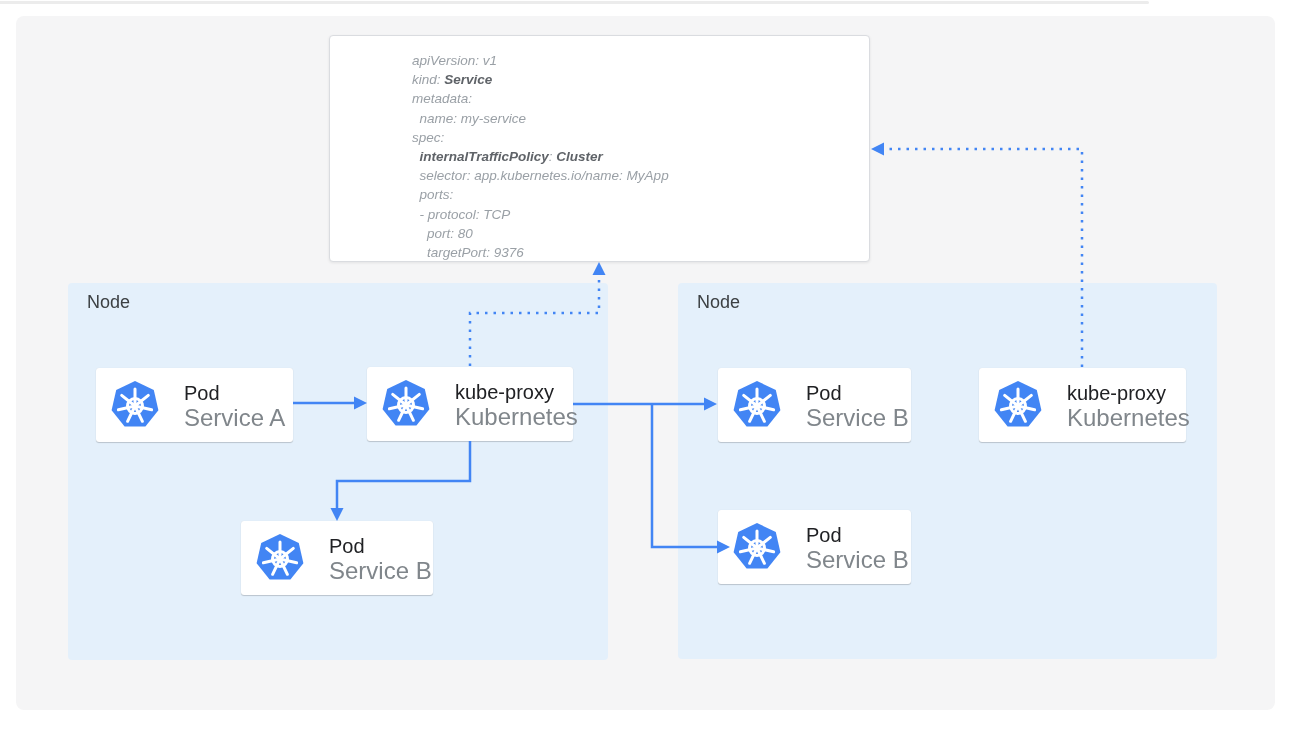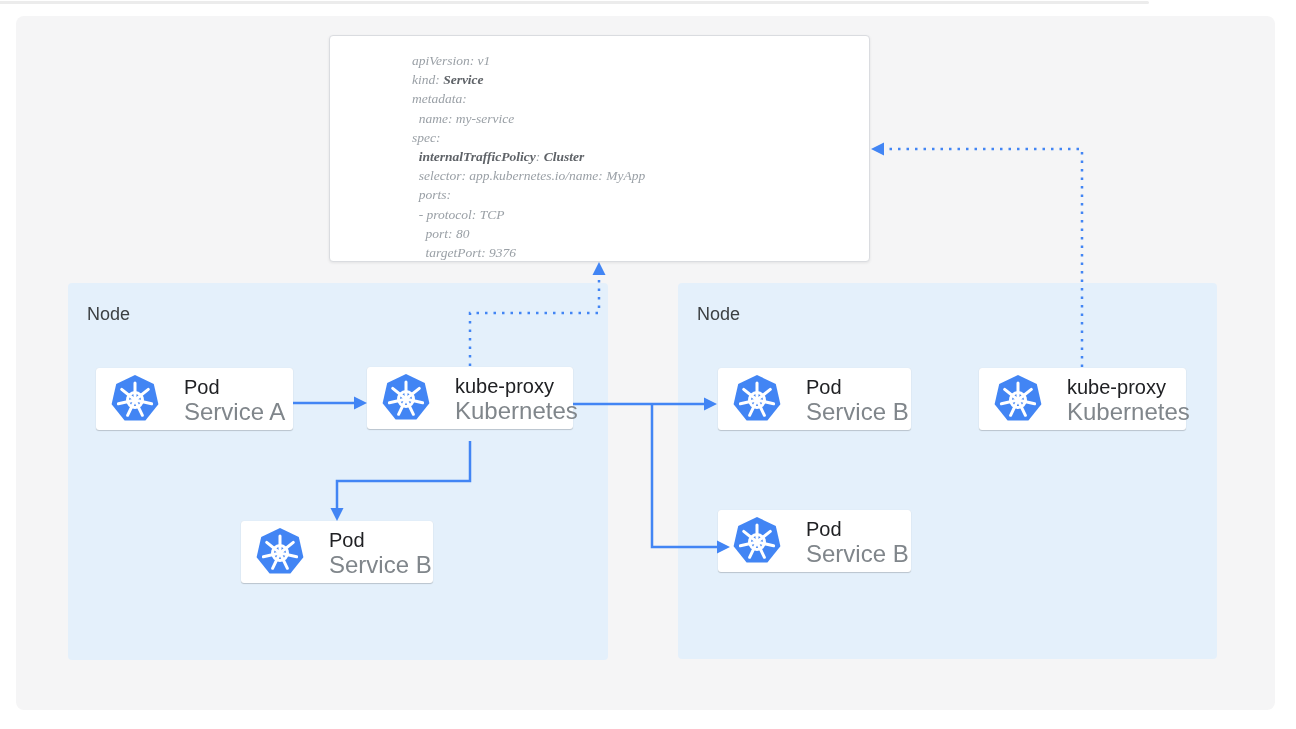--- a/index.html
+++ b/index.html
@@ -20,35 +20,35 @@
   .top-divider{position:absolute;left:0;top:1px;width:1149px;height:3px;background:#ececec;border-radius:0 3px 3px 0;}
 
   .canvas{position:absolute;left:16px;top:16px;width:1259px;height:694px;background:var(--panel-bg);border-radius:8px;}
 
   
   .yaml-box{
     position:absolute;left:313px;top:19px;width:541px;height:227px;
     background:#ffffff;border:1px solid #dadce0;border-radius:4px;
     box-shadow:0 1px 3px rgba(0,0,0,.08);
     padding:15px 0 0 82px;
-    font-family:Liberation Serif, serif;
+    font-family:Liberation Sans, sans-serif;
     font-style:italic;font-size:13.5px;line-height:19.2px;
     color:var(--yaml-text);white-space:pre;
   }
   .yaml-box .ybold{font-weight:bold;color:var(--yaml-bold);}
 
   
   .node{position:absolute;background:var(--node-bg);border-radius:4px;}
   .node-left{left:52px;top:267px;width:540px;height:377px;}
   .node-right{left:662px;top:267px;width:539px;height:376px;}
-  .node-label{position:absolute;left:19px;top:21px;font-size:18px;color:var(--node-label-color);}
+  .node-label{position:absolute;left:19px;top:9px;font-size:18px;color:var(--node-label-color);}
 
   
   .card{
-    position:absolute;height:62px;background:#ffffff;border-radius:3px;
+    position:absolute;height:74px;background:#ffffff;border-radius:3px;
     box-shadow:0 1px 1px rgba(0,0,0,.18), 0 0 1px rgba(0,0,0,.10);
     display:flex;align-items:center;
   }
   .card .k8s-logo{flex:0 0 auto;width:50px;height:50px;margin-left:14px;display:block;}
   .card .card-text{margin-left:24px;}
   .card .card-title{font-size:20px;line-height:26px;color:var(--title-color);}
   .card .card-sub{font-size:24px;line-height:24px;color:var(--sub-color);}
 
   
   .arrows{position:absolute;left:0;top:0;width:1296px;height:729px;pointer-events:none;}

